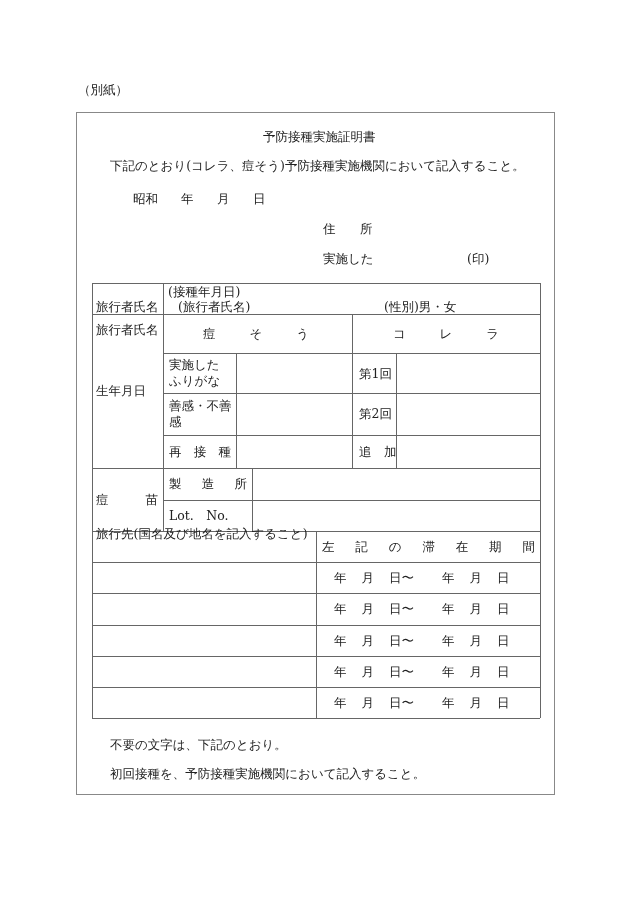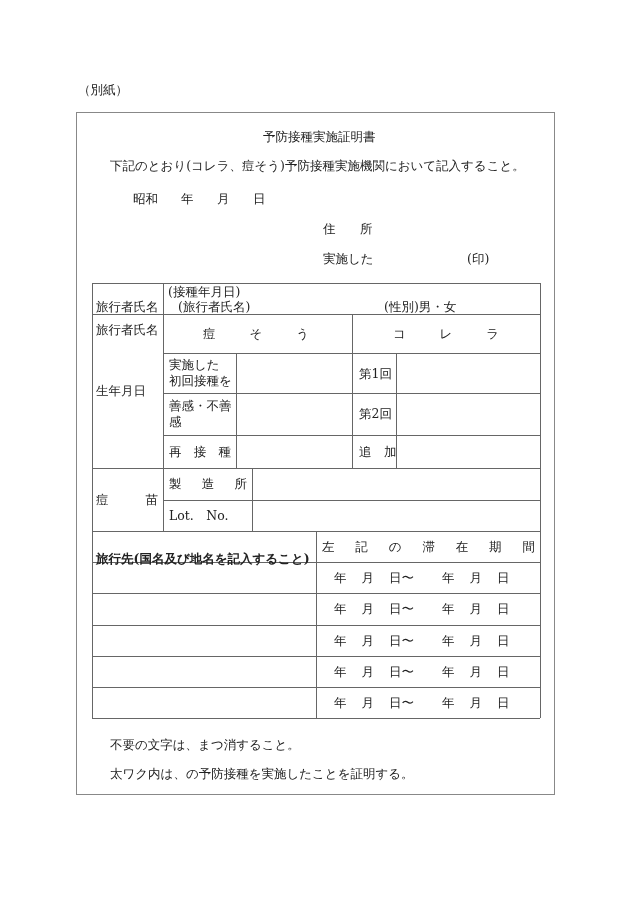--- a/index.html
+++ b/index.html
@@ -73,21 +73,21 @@
     <span>そ</span>
     <span>う</span>
 </div>
 <div class="cell spread" style="left:393px;top:326px;width:106px;">
   <span>コ</span>
     <span>レ</span>
     <span>ラ</span>
 </div>
 
 <div class="cell" style="left:169px;top:357px;">実施した</div>
-<div class="cell" style="left:169px;top:373px;">初回接種を</div>
+<div class="cell" style="left:169px;top:373px;">ふりがな</div>
 <div class="cell" style="left:359px;top:366px;">第1回</div>
 
 <div class="cell" style="left:169px;top:398px;">善感・不善</div>
 <div class="cell" style="left:169px;top:414px;">感</div>
 <div class="cell" style="left:359px;top:406px;">第2回</div>
 
 <div class="cell spread" style="left:169px;top:444px;width:62px;">
   <span>再</span>
     <span>接</span>
     <span>種</span>
@@ -98,21 +98,21 @@
   <span>痘</span>
     <span>苗</span>
 </div>
 <div class="cell spread" style="left:169px;top:476px;width:78px;">
   <span>製</span>
     <span>造</span>
     <span>所</span>
 </div>
 <div class="cell" style="left:169px;top:508px;">Lot.　No.</div>
 
-<div class="cell" style="left:96px;top:551px;font-weight:bold;">旅行先(国名及び地名を記入すること)</div>
+<div class="cell" style="left:96px;top:526px;">旅行先(国名及び地名を記入すること)</div>
 <div class="cell spread" style="left:322px;top:539px;width:213px;">
   <span>左</span>
     <span>記</span>
     <span>の</span>
     <span>滞</span>
     <span>在</span>
     <span>期</span>
     <span>間</span>
 </div>
 
@@ -127,14 +127,14 @@
     <span>年</span><span style="margin-left:15px">月</span><span style="margin-left:15px">日〜</span><span style="margin-left:28px">年</span><span style="margin-left:15px">月</span><span style="margin-left:15px">日</span>
   </div>
   <div class="cell" style="left:334px;top:664px;">
     <span>年</span><span style="margin-left:15px">月</span><span style="margin-left:15px">日〜</span><span style="margin-left:28px">年</span><span style="margin-left:15px">月</span><span style="margin-left:15px">日</span>
   </div>
   <div class="cell" style="left:334px;top:695px;">
     <span>年</span><span style="margin-left:15px">月</span><span style="margin-left:15px">日〜</span><span style="margin-left:28px">年</span><span style="margin-left:15px">月</span><span style="margin-left:15px">日</span>
   </div>
 </div>
 
-<div class="abs t13" style="left:110px;top:737px;">不要の文字は、まつ消すること。</div>
-<div class="abs t13" style="left:110px;top:766px;">太ワク内は、の予防接種を実施したことを証明する。</div>
+<div class="abs t13" style="left:110px;top:737px;">不要の文字は、下記のとおり。</div>
+<div class="abs t13" style="left:110px;top:766px;">初回接種を、予防接種実施機関において記入すること。</div>
 
 </body></html>

